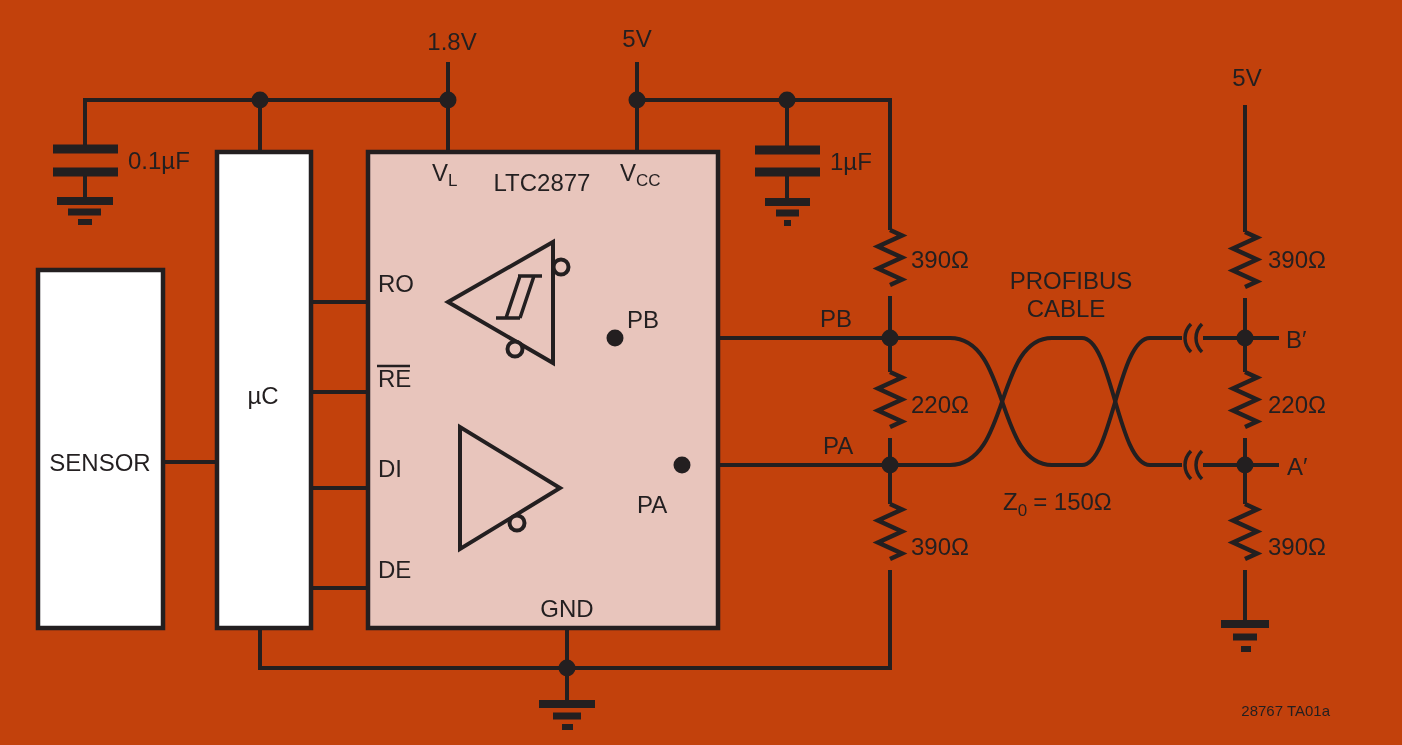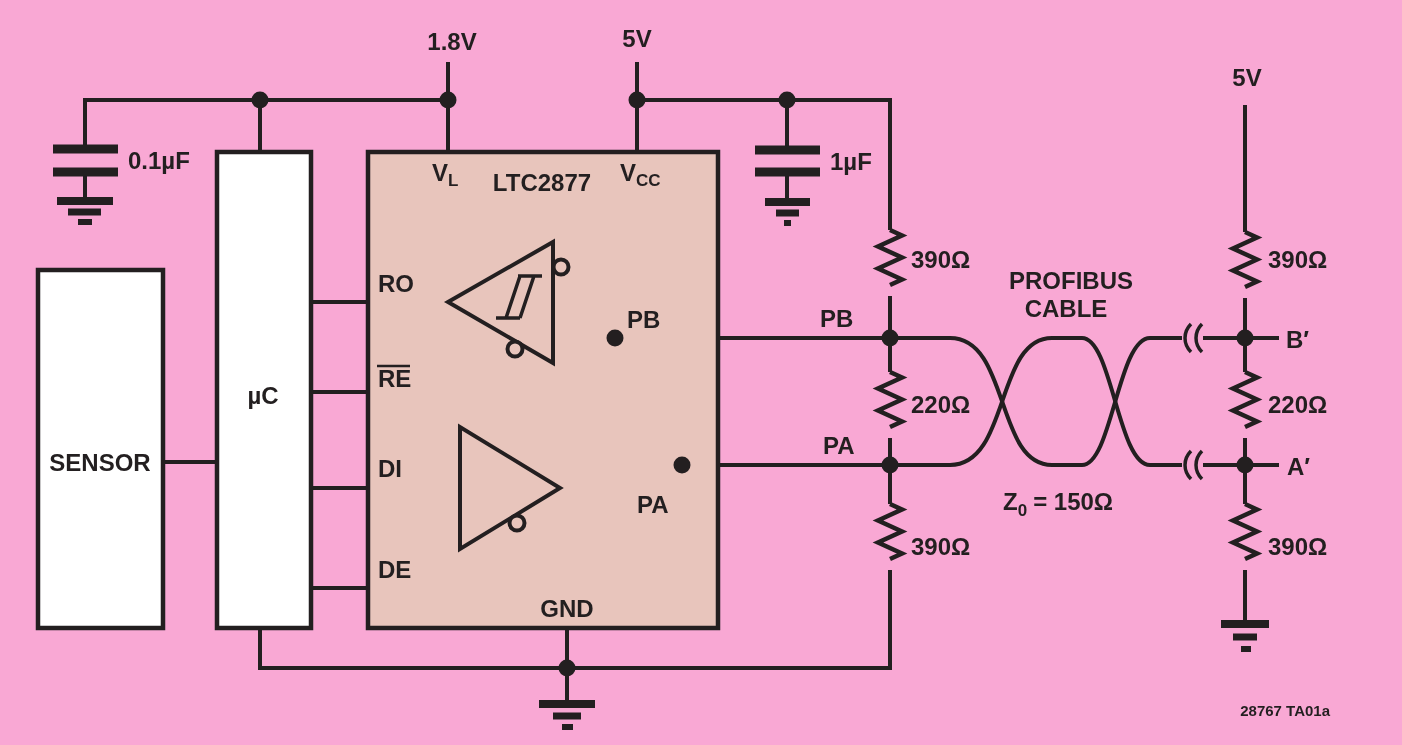--- a/index.html
+++ b/index.html
@@ -1,16 +1,16 @@
 <!DOCTYPE html>
 <html><head>
 <meta charset="utf-8">
 <style>
   html,body{margin:0;padding:0;background:#fff;}
-  #stage{position:relative;width:1402px;height:745px;background:#f9a8d4;overflow:hidden;font-weight:bold;}
+  #stage{position:relative;width:1402px;height:745px;background:#c2410c;overflow:hidden;}
   svg{position:absolute;left:0;top:0;}
   .w{stroke:#231f20;stroke-width:4;fill:none;stroke-linejoin:miter;}
   .r{stroke:#231f20;stroke-width:4.5;fill:none;stroke-linejoin:miter;}
   .box{fill:#ffffff;stroke:#231f20;stroke-width:4.5;}
   .icbox{fill:#e8c5bc;stroke:#231f20;stroke-width:4.5;}
   .tri{fill:none;stroke:#231f20;stroke-width:4;stroke-linejoin:miter;}
   .bub{fill:#e8c5bc;stroke:#231f20;stroke-width:4;}
   .dot{fill:#231f20;stroke:none;}
   .plate{stroke:#231f20;stroke-width:9;fill:none;}
   .gb1{stroke:#231f20;stroke-width:8;fill:none;}

